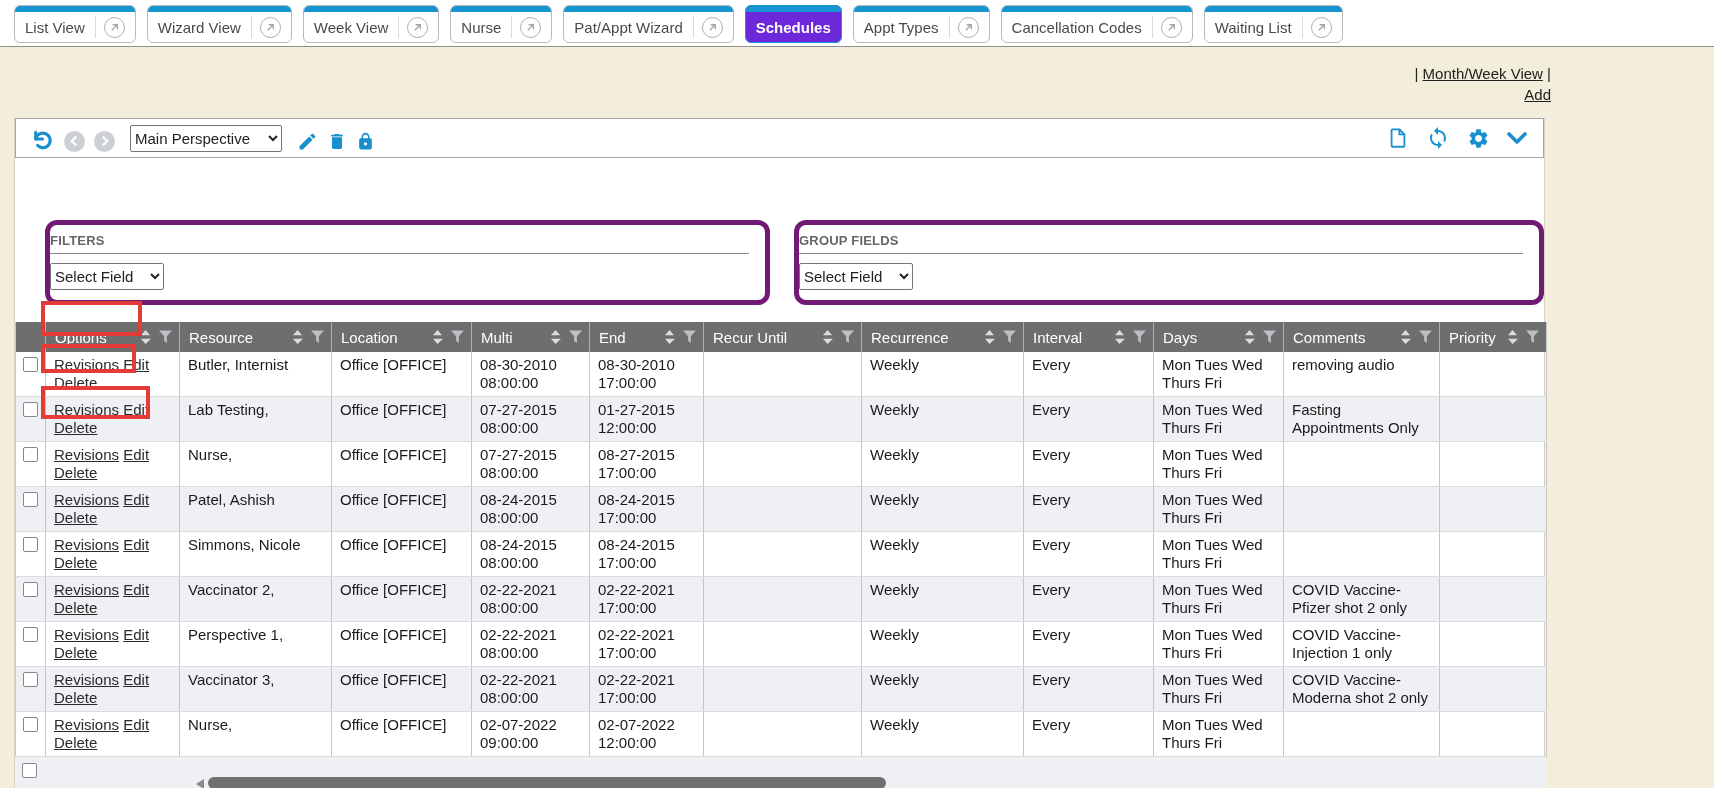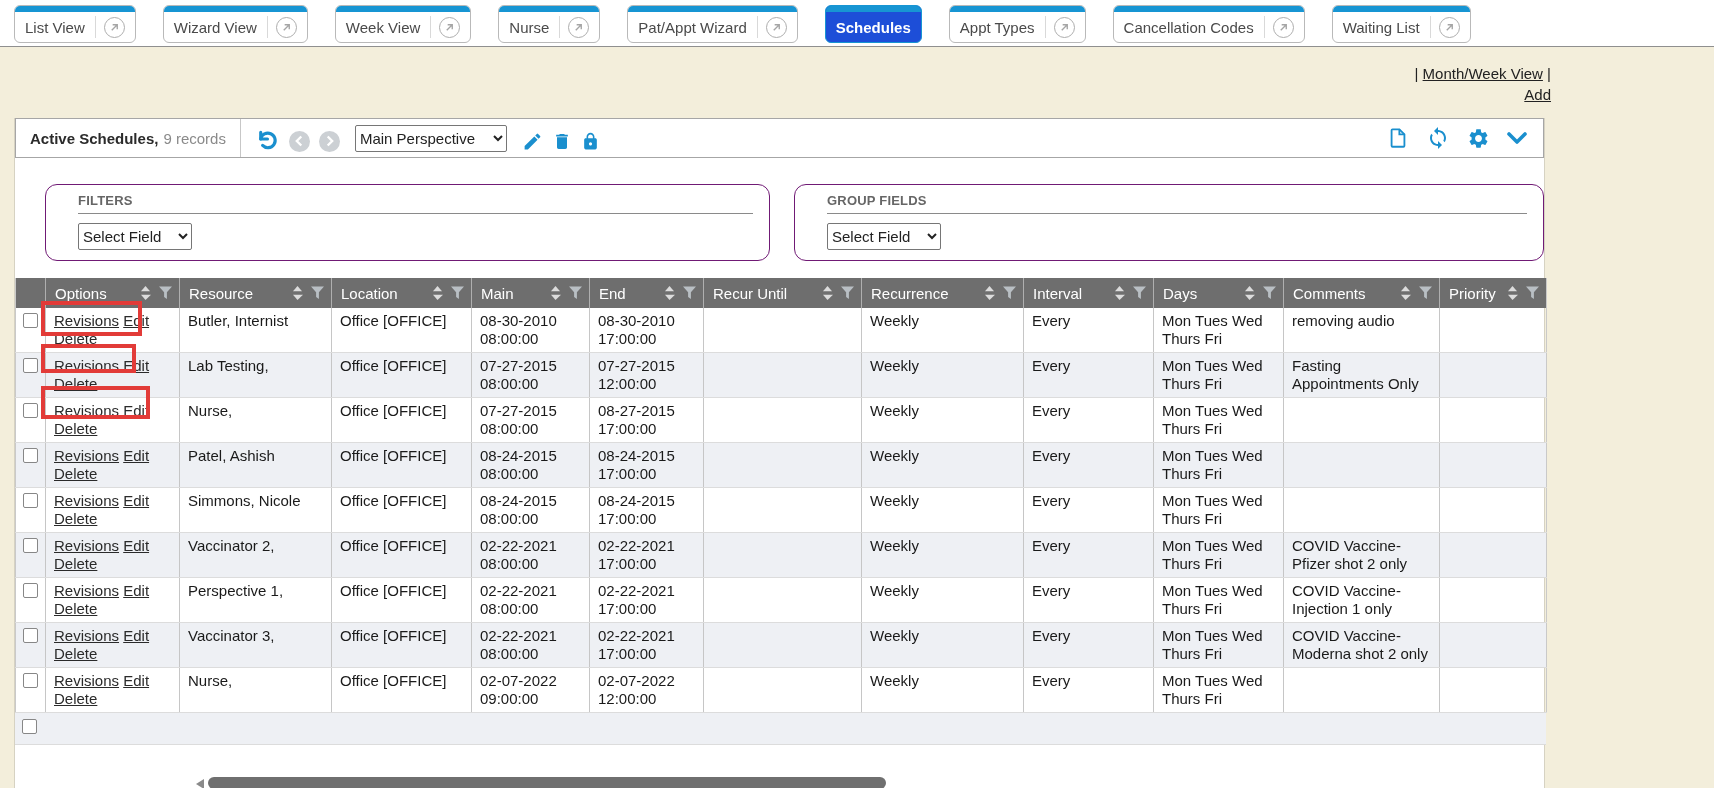--- a/index.html
+++ b/index.html
@@ -5,35 +5,35 @@
   * { box-sizing: border-box; }
   html,body { margin:0; padding:0; }
   body {
     width:1714px; height:788px; overflow:hidden; position:relative;
     font-family:"Liberation Sans", sans-serif; background:#f3eedb; color:#222;
   }
 
   
   .tabbar {
     height:47px; background:#fff; border-bottom:1px solid #8f8f8f;
-    display:flex; align-items:flex-start; gap:27px; padding:5px 0 0 14px;
+    display:flex; align-items:flex-start; gap:11px; padding:5px 0 0 14px;
   }
   .tab {
     border:1px solid #b9b9b9; border-radius:6px; overflow:hidden; background:#fff;
     display:flex; flex-direction:column; height:38px; cursor:pointer; flex:none;
   }
   .tab-topbar { height:6px; background:#1795d3; flex:none; }
   .tab-body { display:flex; align-items:center; padding:0 10px; height:31px; }
   .tab-label { font-size:15px; color:#4a4a4a; white-space:nowrap; }
   .tab-sep { width:1px; height:22px; background:#d9d9d9; margin-left:10px; }
   .tab-ext {
     width:21px; height:21px; border:1px solid #adadad; border-radius:50%;
     display:flex; align-items:center; justify-content:center; margin-left:8px; flex:none;
   }
-  .tab.active { background:#1d4ed8; border-color:#1795d3; }
+  .tab.active { background:#6d28d9; border-color:#1795d3; }
   .tab.active .tab-topbar { background:#1795d3; }
   .tab.active .tab-label { color:#fff; font-weight:bold; }
 
   
   .topspace { height:71px; position:relative; }
   .toplinks { position:absolute; top:16px; right:163px; text-align:right; font-size:15px; line-height:21px; color:#222; }
   .toplinks a { color:#222; text-decoration:underline; cursor:pointer; }
   .toplinks .sep { text-decoration:none; }
 
   
@@ -48,21 +48,21 @@
   .tb-left { display:flex; align-items:flex-end; gap:9px; padding-left:14px; }
   .iconbtn { display:flex; align-items:center; justify-content:center; cursor:pointer; background:none; border:none; padding:0; }
   .circbtn { width:21px; height:21px; border-radius:50%; background:#ccd0d4; display:flex; align-items:center; justify-content:center; cursor:pointer; }
   select { font-family:"Liberation Sans",sans-serif; font-size:15px; height:27px; border:1px solid #767676; background:#fff; border-radius:2px; color:#222; }
   .persp { width:152px; margin:0 6px; }
   .tb-spacer { flex:1; }
   .tb-right { display:flex; align-items:center; gap:17px; padding-right:16px; }
 
   
   .filters-row { display:flex; gap:24px; margin:26px 0 17px 0; padding-left:30px; }
-  .fbox { border:1px solid #701a75; border-radius:12px; padding:8px 16px 10px 32px; background:#fff; }
+  .fbox { border:5px solid #701a75; border-radius:12px; padding:8px 16px 10px 0; background:#fff;margin-top:36px; }
   .fbox1 { width:726px; } .fbox2 { width:751px; }
   .flabel { font-size:13px; font-weight:bold; color:#666; letter-spacing:.2px;
             border-bottom:1px solid #8a8a8a; padding-bottom:5px; }
   .fselect { width:114px; margin-top:9px; display:block; }
 
   
   table { border-collapse:collapse; table-layout:fixed; width:1531px;
           border-left:1px solid #c9c9c9; border-right:1px solid #c9c9c9; }
   th { background:#6e6e6e; height:30px; padding:0 6px 0 9px; font-weight:normal; }
   th + th { border-left:1px solid rgba(255,255,255,.45); }
@@ -220,24 +220,20 @@
       <a>Month/Week View</a>
       <span class="sep">|</span>
     </div>
     <div><a>Add</a></div>
   </div>
 </div>
 
 <div class="panel">
 
   <div class="toolbar">
-    <div class="tb-title">
-      <b>Active Schedules,</b>
-      <span>9 records</span>
-    </div>
     <div class="tb-left">
       <button class="iconbtn">
         <svg width="25" height="25" viewBox="0 0 24 24" fill="none" stroke="#1a8fce" stroke-width="3" stroke-linecap="round" stroke-linejoin="round">
             <path d="M5.5 11.5a7 7 0 1 1 1.8 6.2"></path>
             <path d="M5.5 5v6.5H12"></path>
           </svg>
       </button>
       <span class="circbtn">
         <svg width="9" height="12" viewBox="0 0 10 12" fill="none" stroke="#fff" stroke-width="2.6">
             <polyline points="7,1 2,6 7,11"></polyline>
@@ -379,21 +375,21 @@
           <svg width="15" height="14" viewBox="0 0 14 14" fill="#b9bfc4">
                     <path d="M0.5 0.5h13L8.4 6.3V13L5.6 11.1V6.3z"></path>
                   </svg>
         </span>
       </span>
     </div>
   </th>
 
   <th>
     <div class="th-inner">
-      <span class="th-label">Main</span>
+      <span class="th-label">Multi</span>
       <span class="th-icons">
         <span class="iconbtn">
           <svg width="11" height="16" viewBox="0 0 11 16" fill="#dcdcdc">
                     <path d="M5.5 1 10 6.2H1z"></path>
                     <path d="M5.5 15 1 9.8h10z"></path>
                   </svg>
         </span>
         <span class="iconbtn">
           <svg width="15" height="14" viewBox="0 0 14 14" fill="#b9bfc4">
                     <path d="M0.5 0.5h13L8.4 6.3V13L5.6 11.1V6.3z"></path>
@@ -560,21 +556,21 @@
   <tr>
     <td class="cb"><input type="checkbox" style=""></td>
     <td>
       <a class="optlink">Revisions</a>
       <a class="optlink">Edit</a>
       <a class="optlink">Delete</a>
     </td>
     <td>Lab Testing,</td>
     <td>Office [OFFICE]</td>
     <td>07-27-2015 08:00:00</td>
-    <td>07-27-2015 12:00:00</td>
+    <td>01-27-2015 12:00:00</td>
     <td></td>
     <td>Weekly</td>
     <td>Every</td>
     <td>Mon Tues Wed Thurs Fri</td>
     <td>Fasting Appointments Only</td>
     <td></td>
   </tr>
 
   <tr>
     <td class="cb"><input type="checkbox" style=""></td>

